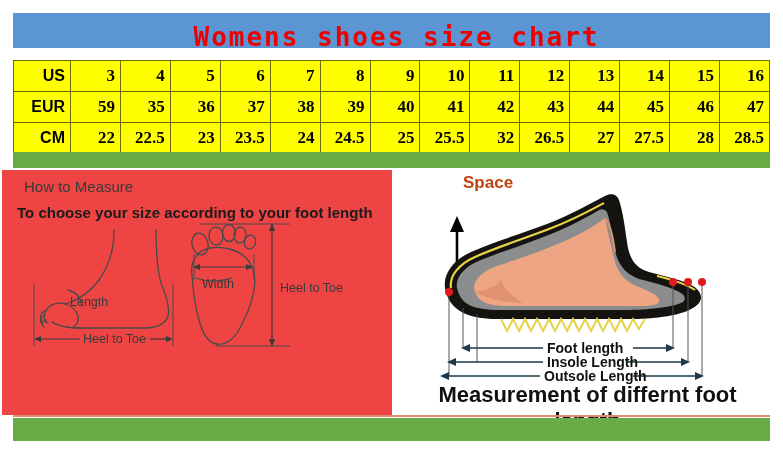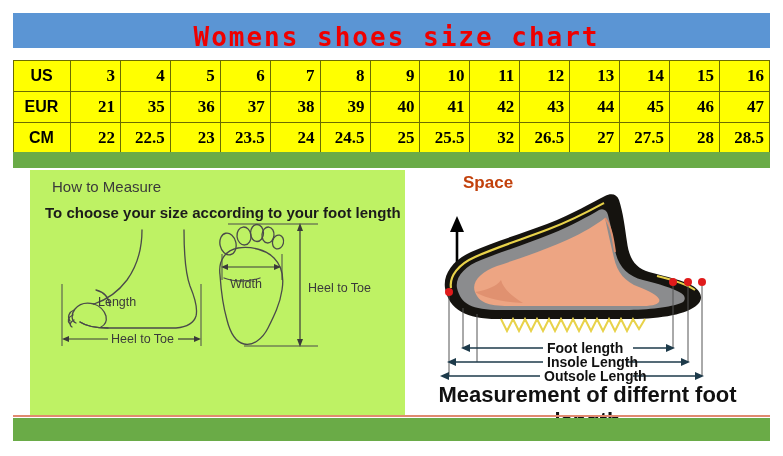--- a/index.html
+++ b/index.html
@@ -35,41 +35,41 @@
   .size-table td{
     border:1px solid #6b6b00;
     height:30px;
     font-family:"Liberation Serif",serif;
     font-weight:bold;font-size:17px;color:#000;
     padding:0 5px;
     text-align:right;
     overflow:hidden;white-space:nowrap;
   }
   .size-table td.rowlabel{
-    text-align:center;
+    text-align:right;
     font-family:"Liberation Sans",sans-serif;
     font-size:16px;
     width:47px;
     padding-left:4px;
   }
 
   
   .green-bar{
     position:absolute;left:13px;width:757px;height:16px;background:#6aab47;
   }
   #green-top{top:152px;}
   #green-bottom{top:418px;height:23px;}
   .salmon-line{
     position:absolute;left:13px;top:415px;width:757px;height:2px;background:#e08a70;
   }
 
   
   .panel-left{
-    position:absolute;left:30px;top:170px;width:390px;height:245px;
-    background:#bef264;
+    position:absolute;left:2px;top:170px;width:390px;height:245px;
+    background:#ef4444;
   }
   .panel-right{
     position:absolute;left:405px;top:170px;width:365px;height:245px;
     background:#ffffff;
   }
 
   .how-to{
     position:absolute;left:22px;top:8px;
     font-size:15px;color:#3a3a3a;font-weight:normal;
   }
@@ -124,21 +124,21 @@
         <td>10</td>
         <td>11</td>
         <td>12</td>
         <td>13</td>
         <td>14</td>
         <td>15</td>
         <td>16</td>
       </tr>
       <tr>
         <td class="rowlabel">EUR</td>
-        <td>21</td>
+        <td>59</td>
         <td>35</td>
         <td>36</td>
         <td>37</td>
         <td>38</td>
         <td>39</td>
         <td>40</td>
         <td>41</td>
         <td>42</td>
         <td>43</td>
         <td>44</td>

